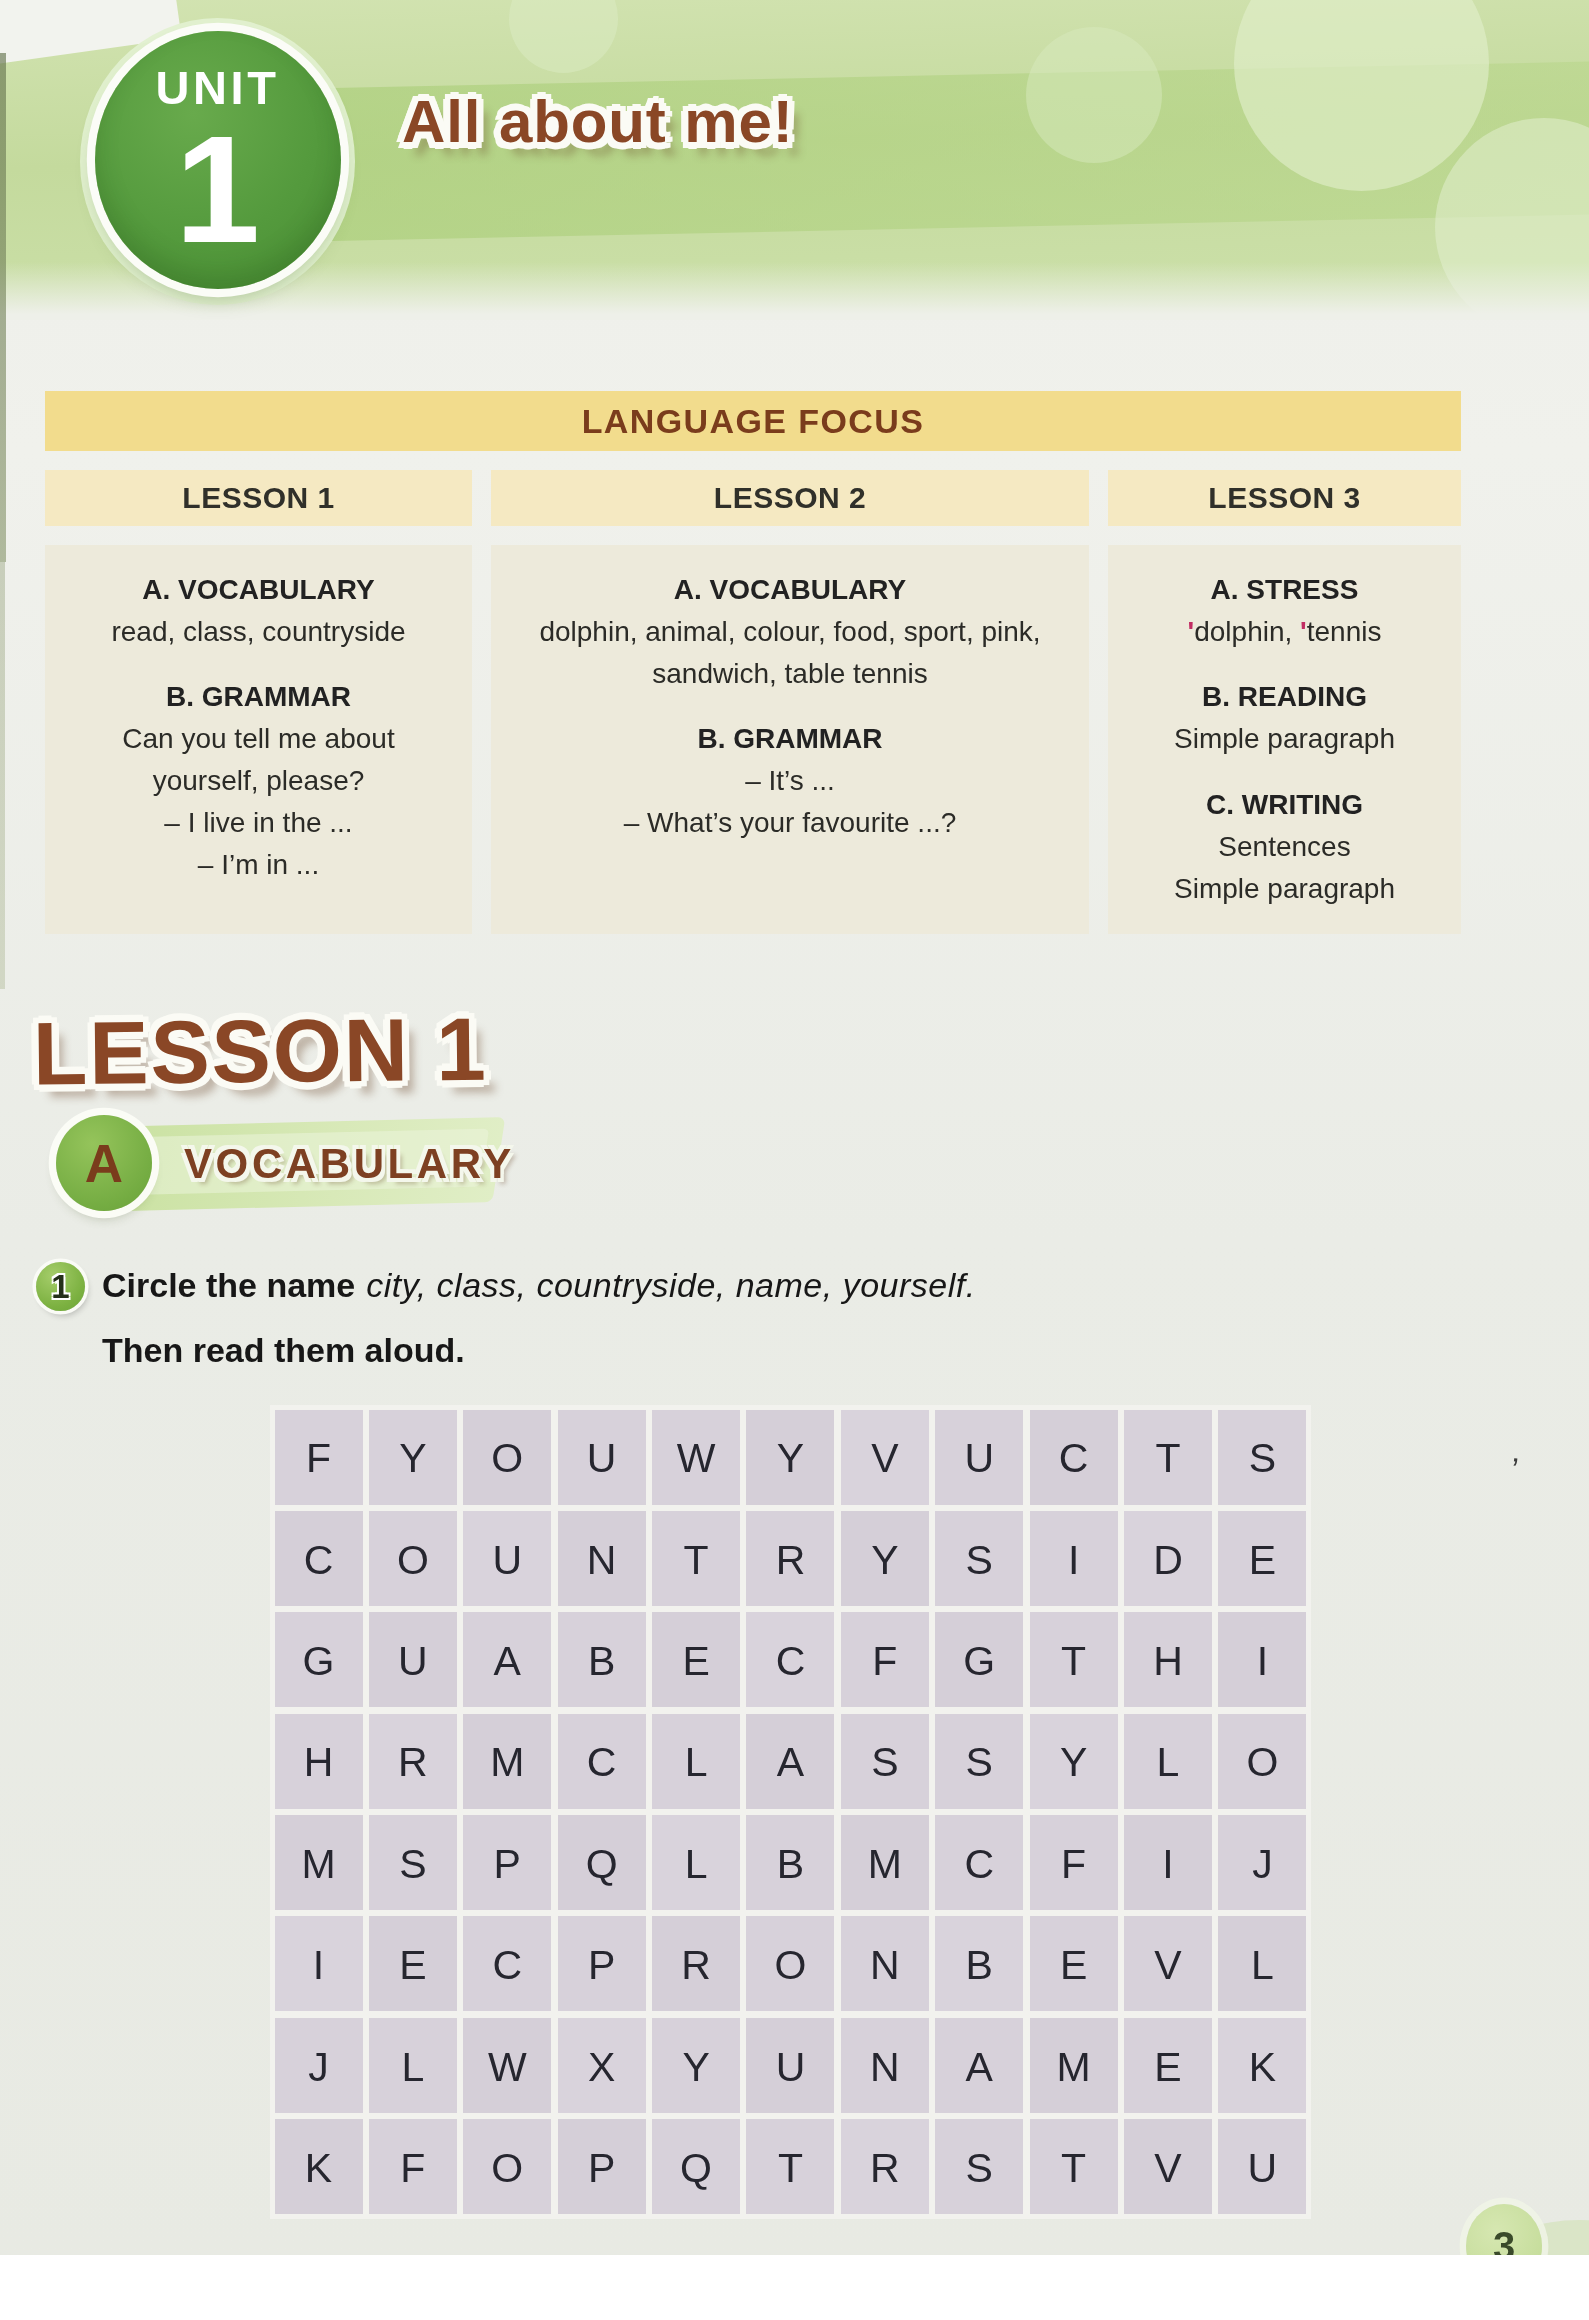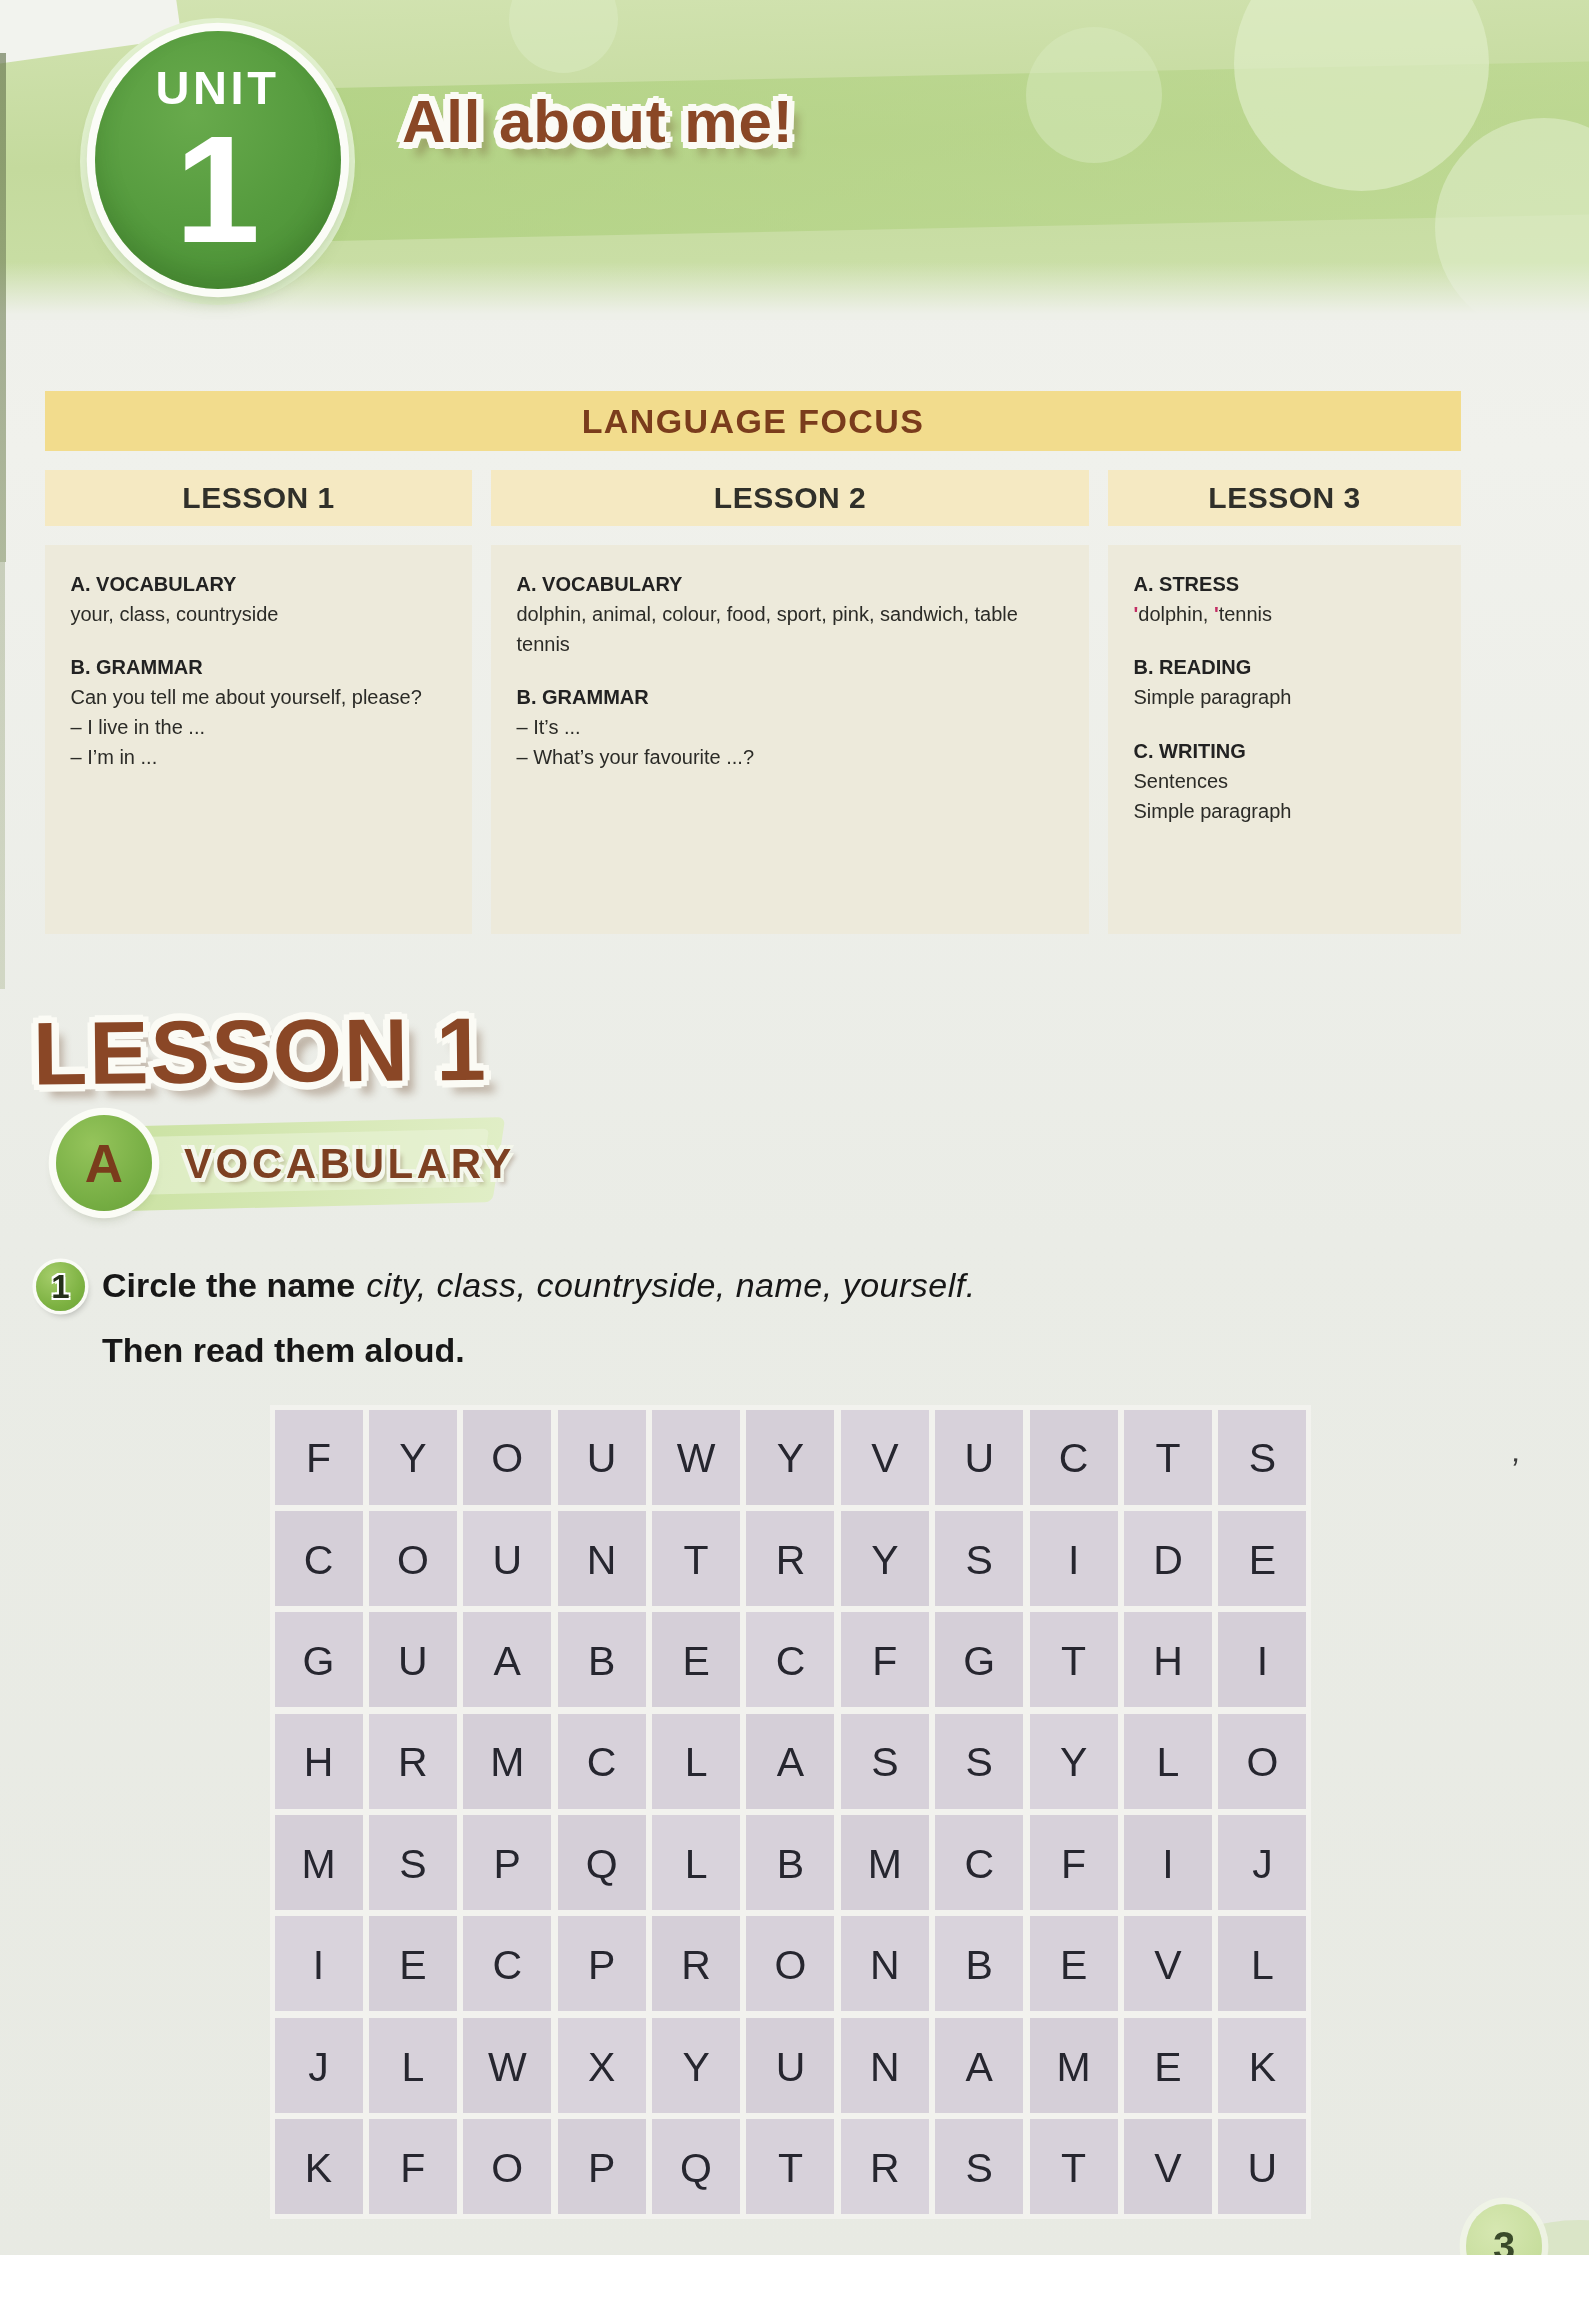--- a/index.html
+++ b/index.html
@@ -42,21 +42,21 @@
   .page-title{position:absolute;left:402px;top:87px;font-size:60px;letter-spacing:0.9px;text-align:right;}
   
   .lf-table{position:absolute;left:45px;top:391px;width:1416px;
     display:grid;grid-template-columns:427px 598px auto;gap:19px;}
   .lf-header{grid-column:1 / span 3;height:60px;background:#f2dc8d;
     display:flex;align-items:center;justify-content:center;
     color:#7a3c1c;font-size:34px;font-weight:800;letter-spacing:1.4px;}
   .lf-lesson{height:56px;background:#f5e9c2;display:flex;align-items:center;justify-content:center;
     color:#30302a;font-size:30px;font-weight:800;letter-spacing:0.5px;}
   .lf-body{background:#edeadb;min-height:389px;padding:23.6px 25.5px;box-sizing:border-box;
-    color:#2b2b27;font-size:20px;line-height:1.5;}
+    color:#2b2b27;font-size:28px;line-height:1.5;text-align:center;}
   .lf-section{margin-bottom:23.6px;}
   .lf-section:last-child{margin-bottom:0;}
   .lf-heading{font-weight:800;color:#222;}
   .stress{color:#c22d63;font-weight:800;}
   
   .lesson-heading{position:absolute;left:33px;top:1000px;font-size:89px;letter-spacing:1.8px;
     transform:rotate(-.6deg);}
   .vocab-banner{position:absolute;left:56px;top:1115px;width:442px;height:100px;}
   .vocab-shape{position:absolute;left:40px;right:0;top:7.3px;bottom:7.3px;border-radius:7.3px;
     background:linear-gradient(90deg,#c9e1a0 0%,#d8e9b8 60%,#e0eec6 100%);
@@ -131,21 +131,21 @@
   <div class="page-title bubble">All about me!</div>
 
   <div class="lf-table">
     <div class="lf-header">LANGUAGE FOCUS</div>
     <div class="lf-lesson">LESSON 1</div>
     <div class="lf-lesson">LESSON 2</div>
     <div class="lf-lesson">LESSON 3</div>
     <div class="lf-body">
         <div class="lf-section">
           <div class="lf-heading">A. VOCABULARY</div>
-          <div class="lf-line">your, class, countryside</div>
+          <div class="lf-line">read, class, countryside</div>
         </div>
         <div class="lf-section">
           <div class="lf-heading">B. GRAMMAR</div>
           <div class="lf-line">Can you tell me about yourself, please?</div>
           <div class="lf-line">– I live in the ...</div>
           <div class="lf-line">– I’m in ...</div>
         </div>
       </div>
     <div class="lf-body">
         <div class="lf-section">

